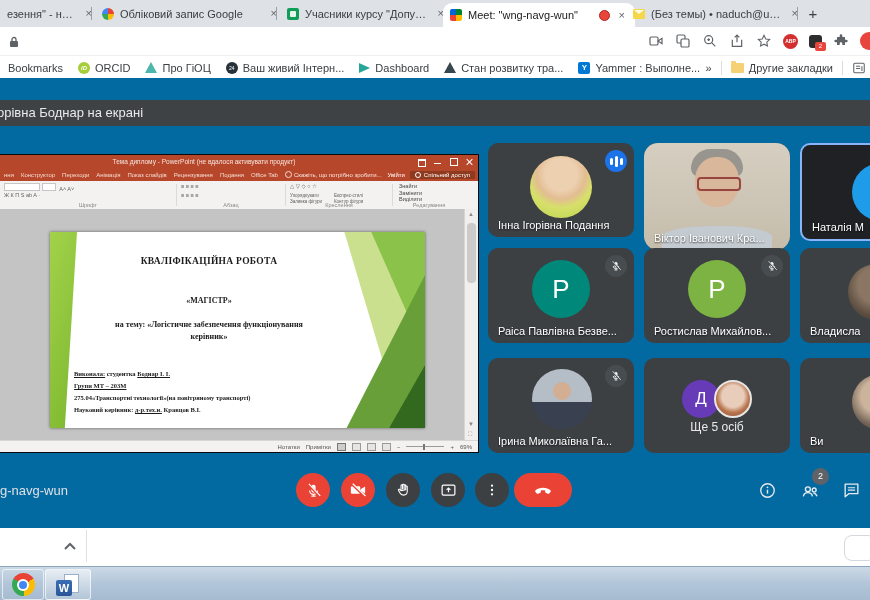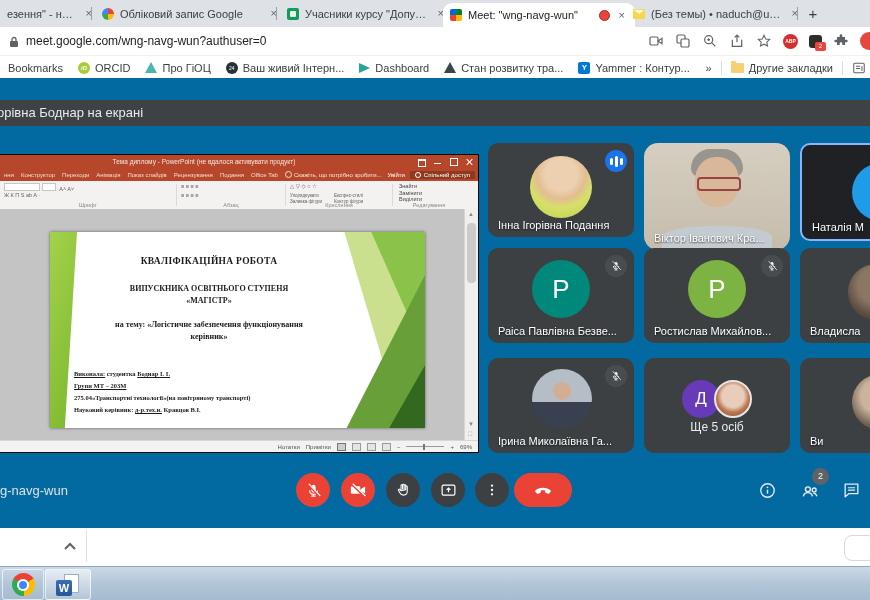--- a/index.html
+++ b/index.html
@@ -206,21 +206,20 @@
     </div>
     <div class="tab-sep" style="left:797px;"></div>
     <div class="newtab">+</div>
   </div>
 
   <div class="urlbar">
     <svg class="lock" width="10" height="12" viewBox="0 0 10 12">
       <rect x="1" y="5" width="8" height="6" rx="1" fill="#5f6368"></rect>
       <path d="M3 5V3.5a2 2 0 0 1 4 0V5" fill="none" stroke="#5f6368" stroke-width="1.3"></path>
     </svg>
-    <span class="url">meet.google.com/wng-navg-wun?authuser=0</span>
     <div class="ubicons">
       <svg class="uicon" width="16" height="16" viewBox="0 0 24 24">
         <rect x="3" y="6" width="12" height="12" rx="2" fill="none" stroke="#5f6368" stroke-width="1.8"></rect>
         <path d="M15 12l6-4v8z" fill="none" stroke="#5f6368" stroke-width="1.8"></path>
       </svg>
       <svg class="uicon" width="16" height="16" viewBox="0 0 24 24">
         <rect x="3" y="3" width="12" height="12" rx="2" fill="none" stroke="#5f6368" stroke-width="1.8"></rect>
         <rect x="9" y="9" width="12" height="12" rx="2" fill="#fff" stroke="#5f6368" stroke-width="1.8"></rect>
       </svg>
       <svg class="uicon" width="16" height="16" viewBox="0 0 24 24">
@@ -265,21 +264,21 @@
       <span class="bmitem">
         <span class="bi-plane"></span>
         <span>Dashboard</span>
         </span>
       <span class="bmitem">
         <span class="bi-tridark"></span>
         <span>Стан розвитку тра...</span>
         </span>
       <span class="bmitem">
         <span class="bi bi-yam">Y</span>
-        <span>Yammer : Контур...</span>
+        <span>Yammer : Выполне...</span>
         </span>
     </div>
     <div class="bmright">
       <span>»</span>
       <span class="bmsep"></span>
       <span class="bmitem">
         <span class="bi-folder"></span>
         <span>Другие закладки</span>
         </span>
       <span class="bmsep"></span>
@@ -363,21 +362,20 @@
       <div class="canvas">
         <div class="slide">
           <div class="lband"></div>
           <div class="rshape">
             <div class="rs rs-a"></div>
               <div class="rs rs-b"></div>
               <div class="rs rs-c"></div>
               <div class="rs rs-d"></div>
           </div>
           <div class="s-center s-title">КВАЛІФІКАЦІЙНА РОБОТА</div>
-          <div class="s-center s-sub1">ВИПУСКНИКА ОСВІТНЬОГО СТУПЕНЯ</div>
           <div class="s-center s-sub2">«МАГІСТР»</div>
           <div class="s-center s-top1">на тему: «Логістичне забезпечення функціонування</div>
           <div class="s-center s-top2">керівник»</div>
           <div class="s-info" style="top:138px;">
             <span class="u">Виконала:</span><span> студентка </span><span class="u">Боднар І. І.</span>
           </div>
           <div class="s-info u" style="top:150px;">Групи МТ – 203М</div>
           <div class="s-info" style="top:162px;">275.04«Транспортні технології»(на повітряному транспорті)</div>
           <div class="s-info" style="top:174px;">
             <span>Науковий керівник: </span><span class="u">д-р.тех.н.</span><span>  Кравцов В.І.</span>

